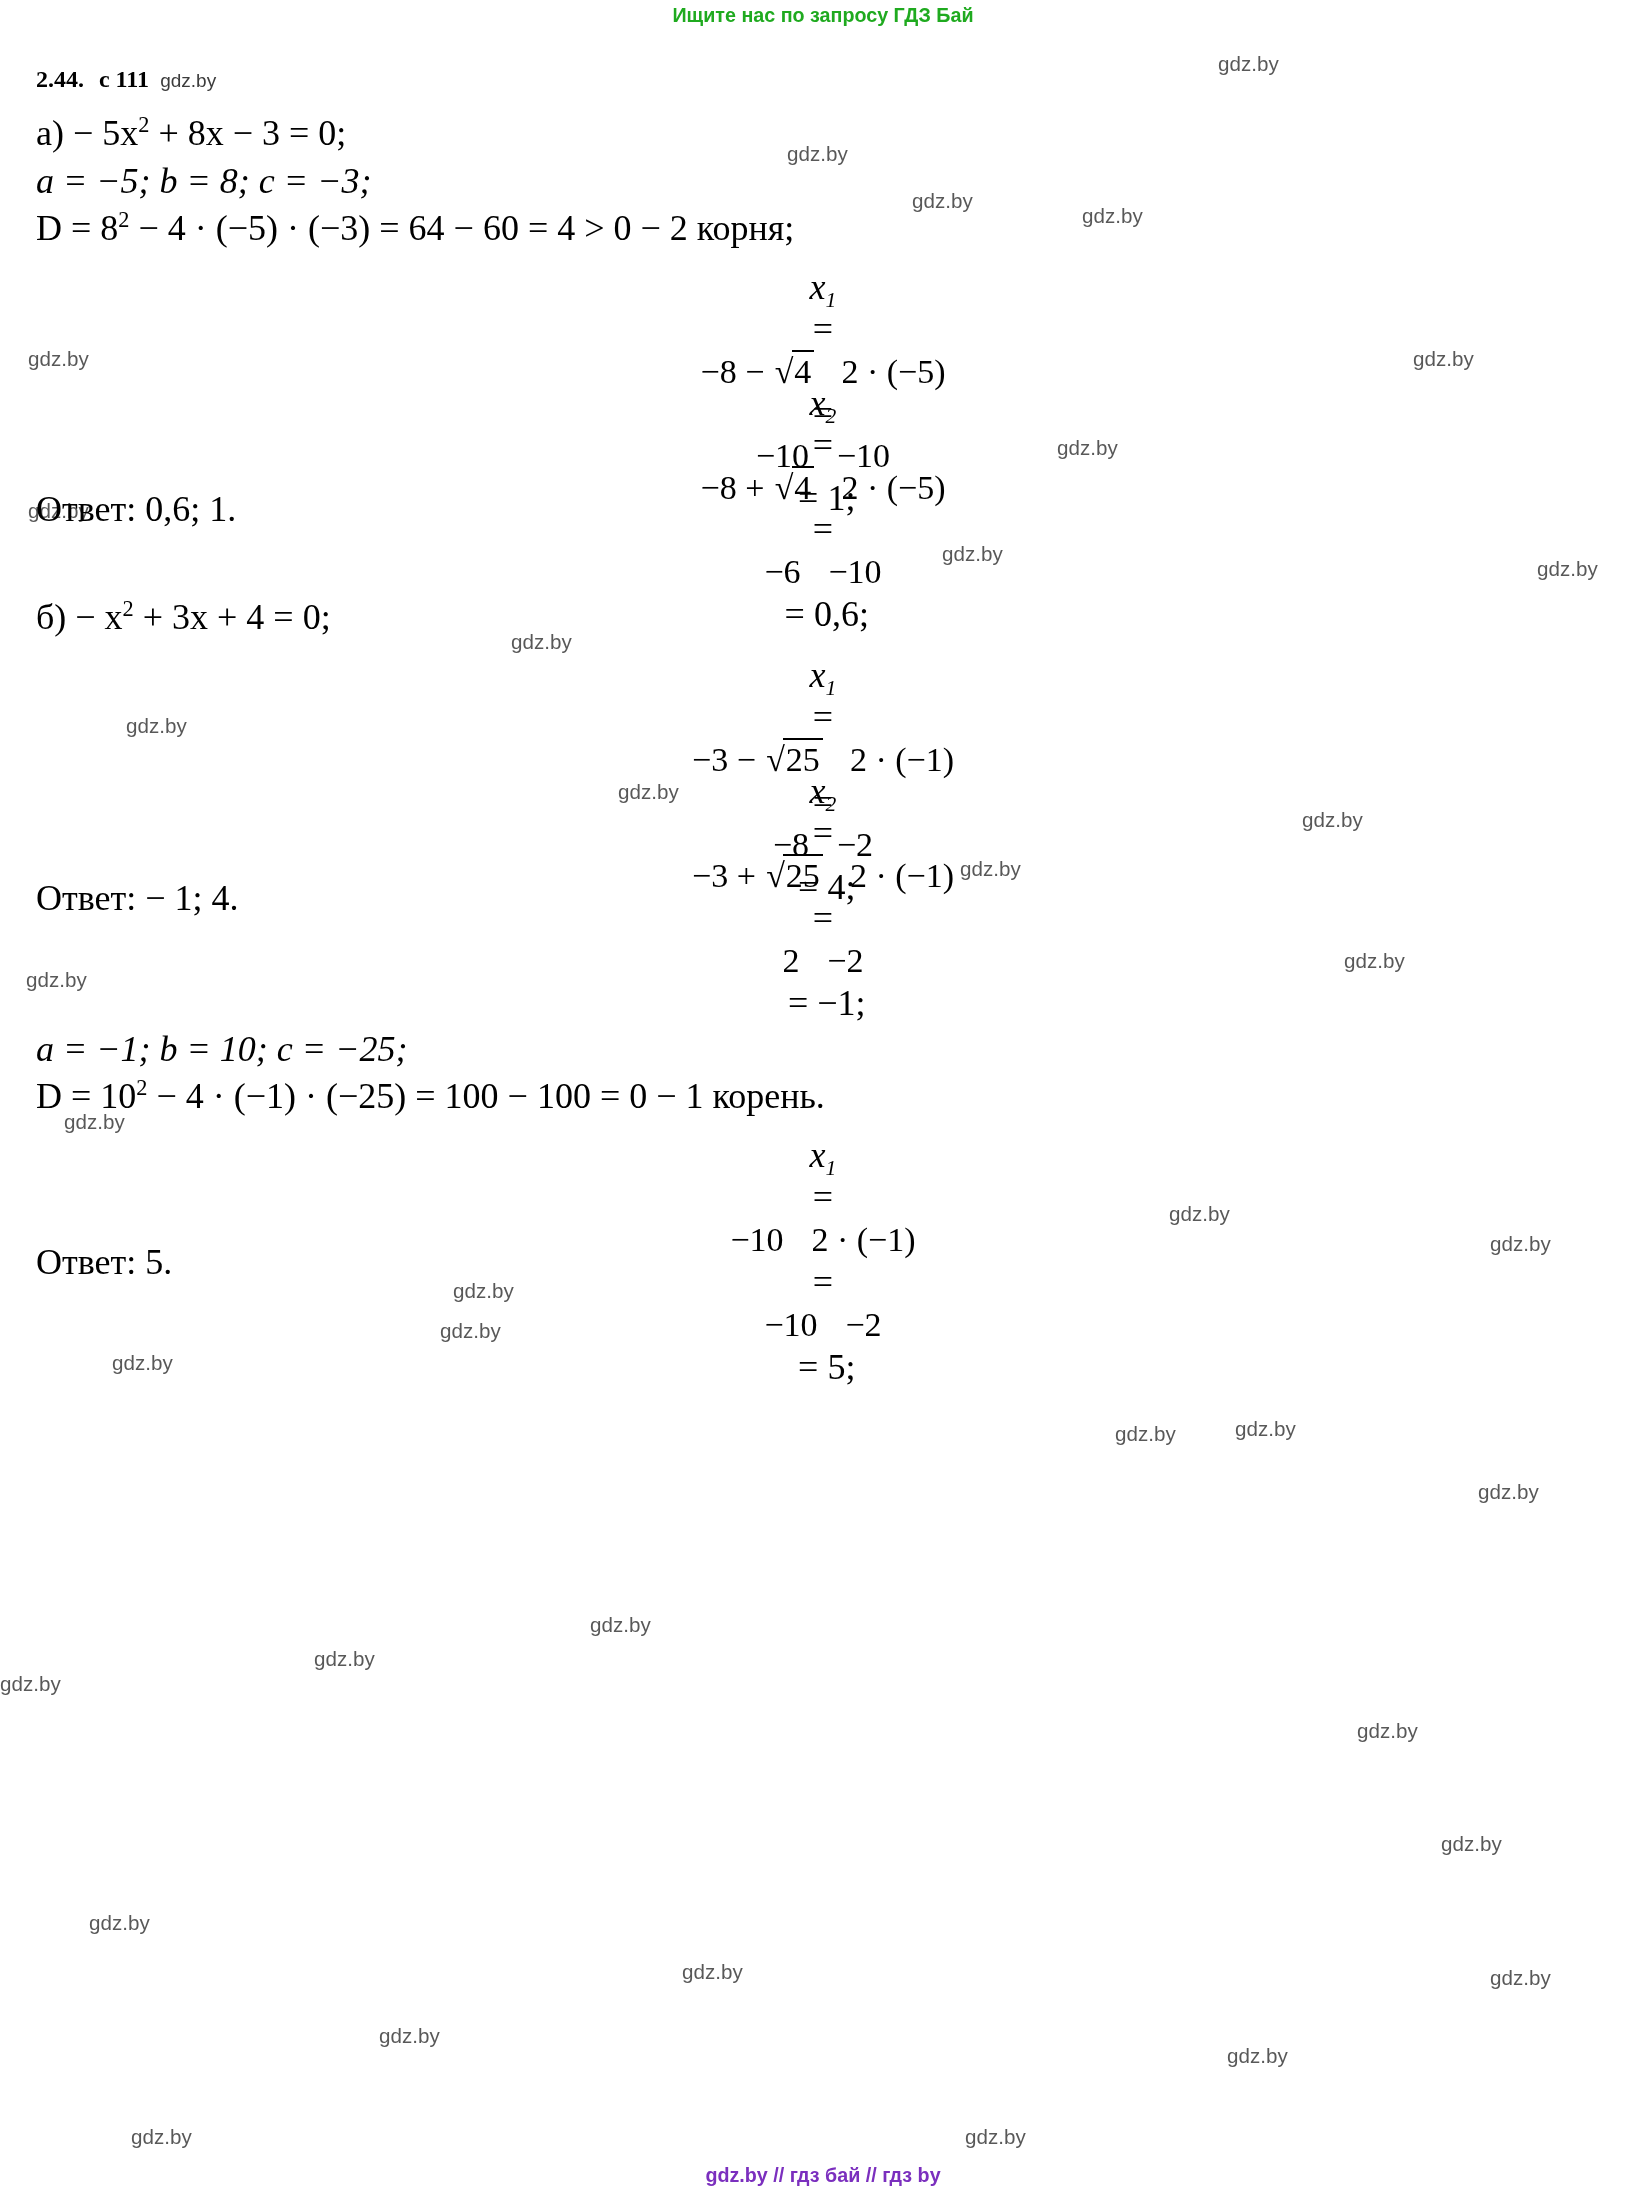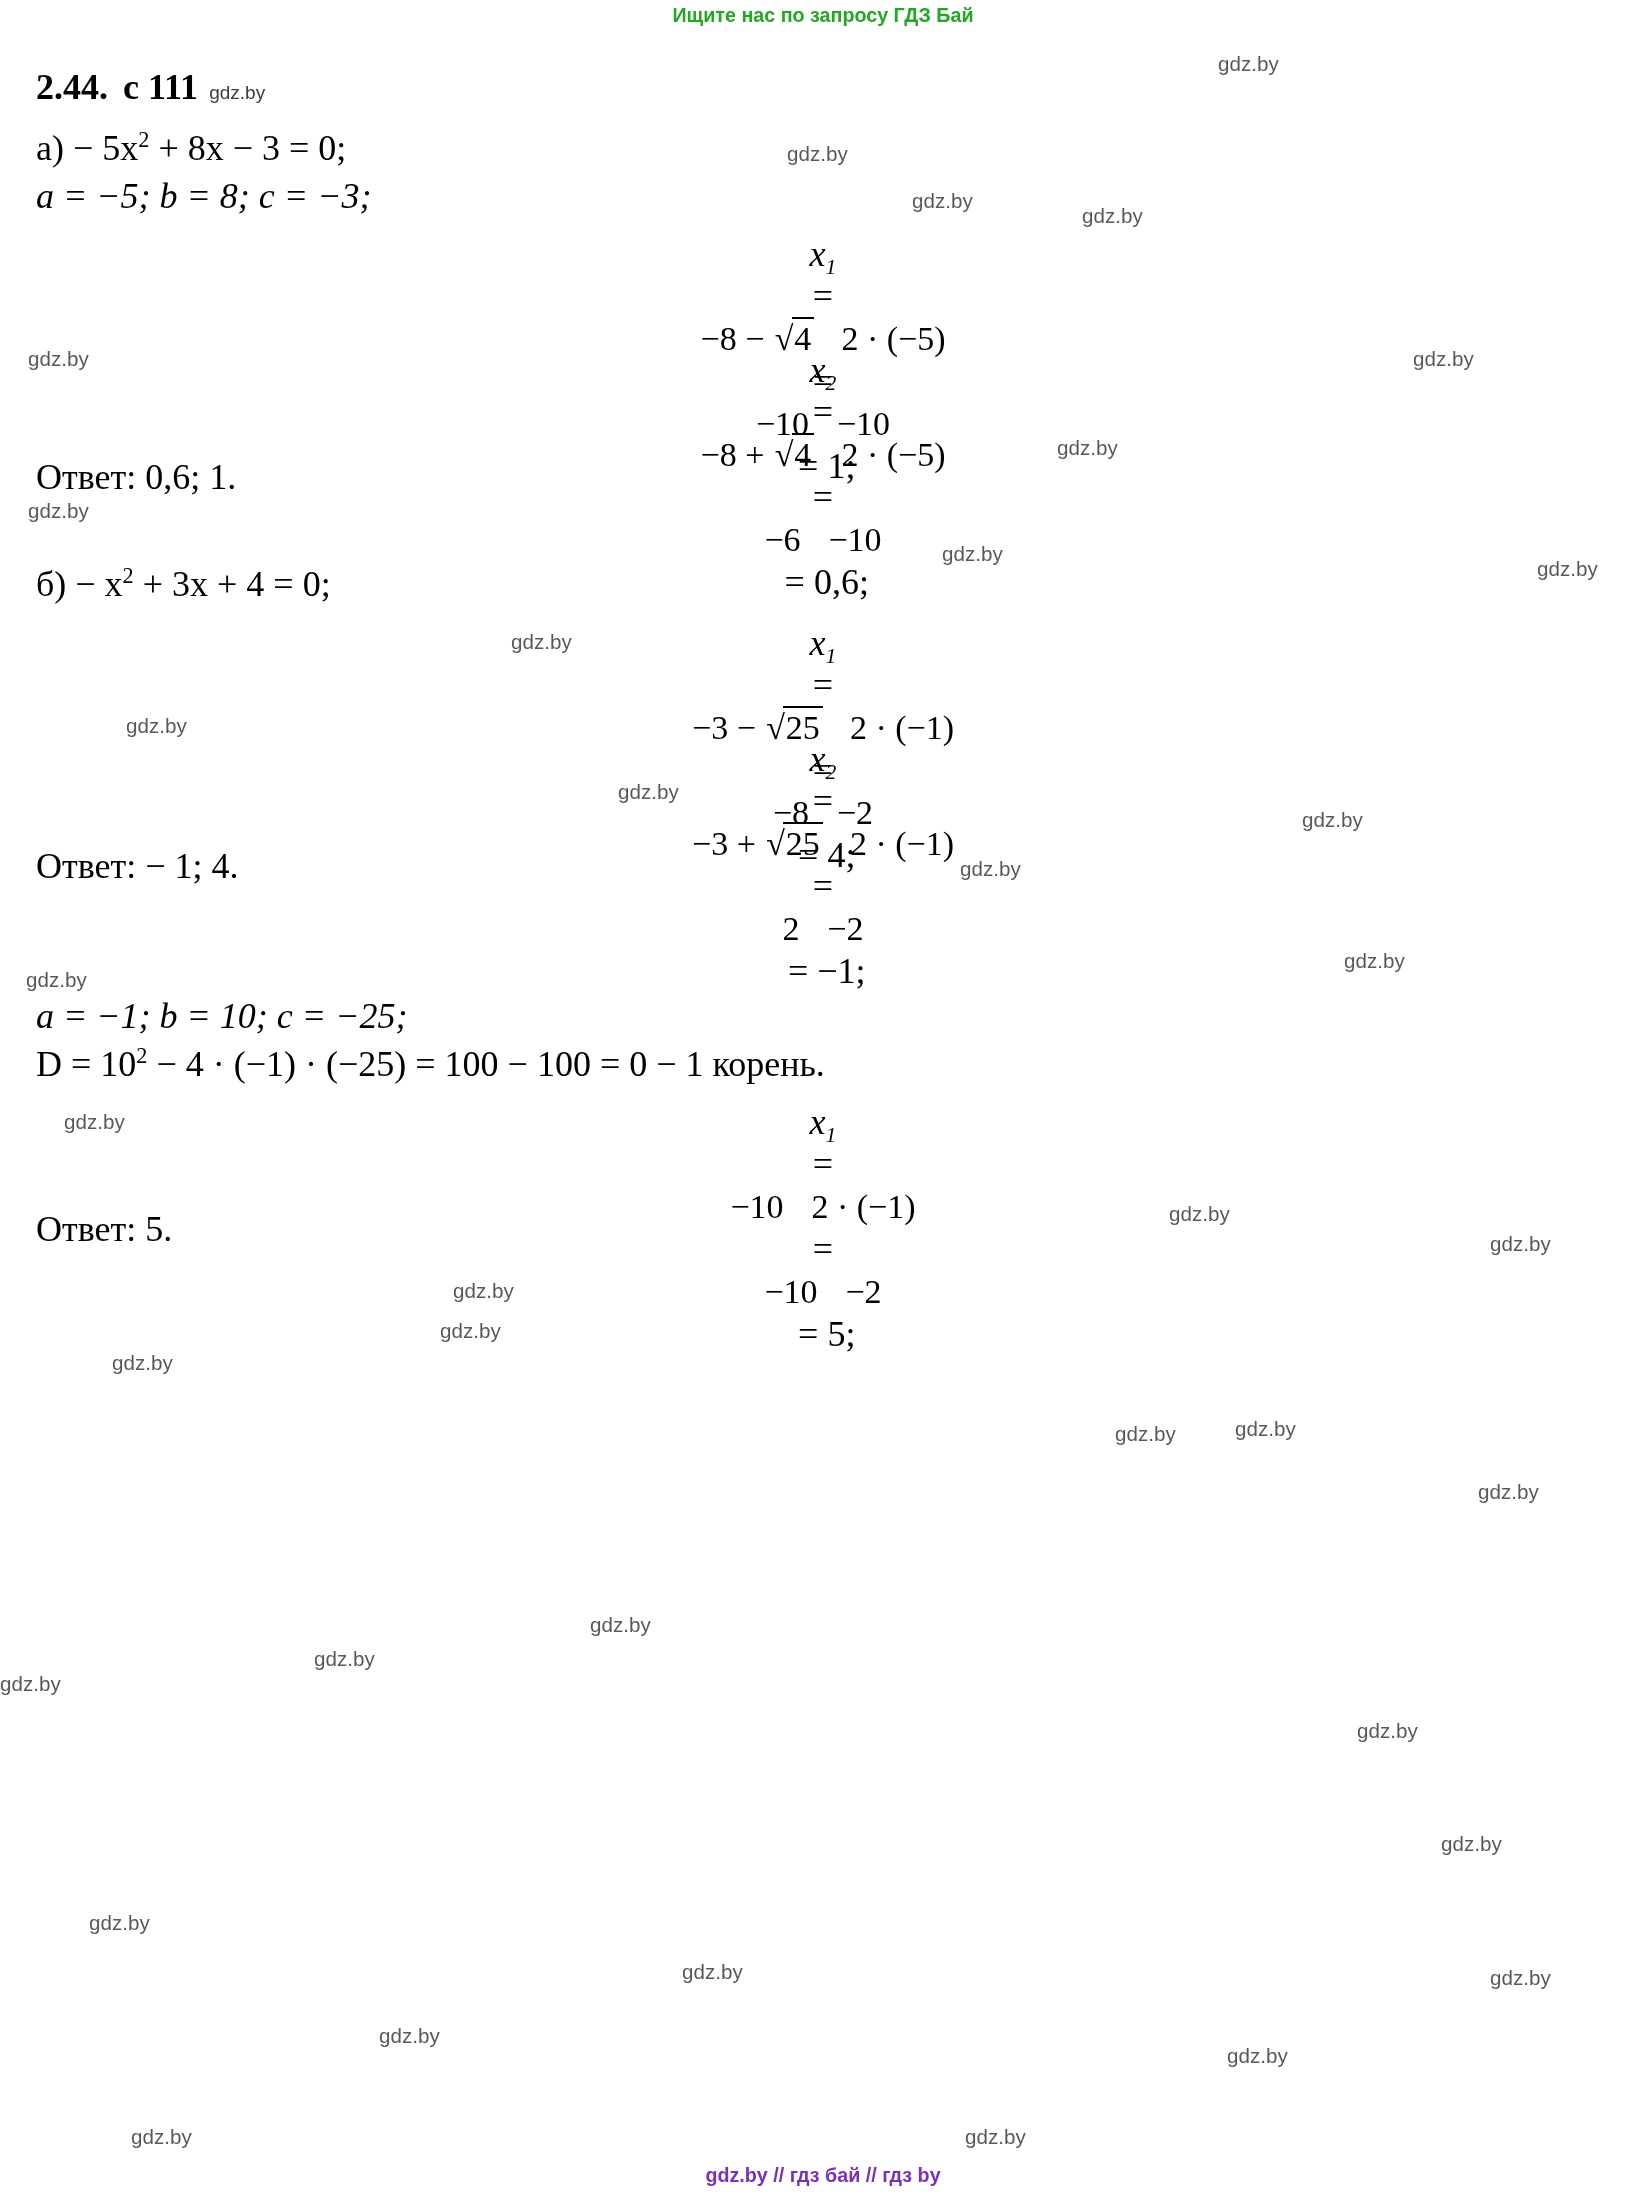--- a/index.html
+++ b/index.html
@@ -51,21 +51,21 @@
   
   .content {
     position: absolute;
     left: 36px;
     top: 66px;
     width: 1574px;
   }
   .task-no {
     font-family: "Liberation Serif", serif;
     font-weight: bold;
-    font-size: 36px;
+    font-size: 24px;
     display: inline-block;
   }
   .task-no-sub {
     font-family: "Liberation Sans", sans-serif;
     font-size: 19px;
     font-weight: normal;
     color: #3c3c3c;
     margin-left: 7.5px;
   }
   .block { margin-top: 17px; }
@@ -174,20 +174,21 @@
     <span class="task-no" style="margin-left:11.2px;">с 111</span>
     <span class="task-no-sub">gdz.by</span>
   </div>
 
   <div class="block">
     <div class="line">
       а)
       − 5x<sup>2</sup> + 8x − 3 = 0;
     </div>
     <div class="line it">a = −5; b = 8; c = −3;</div>
+    <div class="line">D = 8<sup>2</sup> − 4 · (−5) · (−3) = 64 − 60 = 4 &gt; 0 − 2 корня;</div>
 
     <div class="frac-line">
       <span class="it">x<sub>1</sub></span>
       <span class="eqmark">=</span>
       <span class="fr">
         <span class="num">
           <span>−8 −</span>
           <span class="sqrt"><span class="rad">√</span><span class="body">4</span></span>
         </span>
         <span class="bar"></span>

